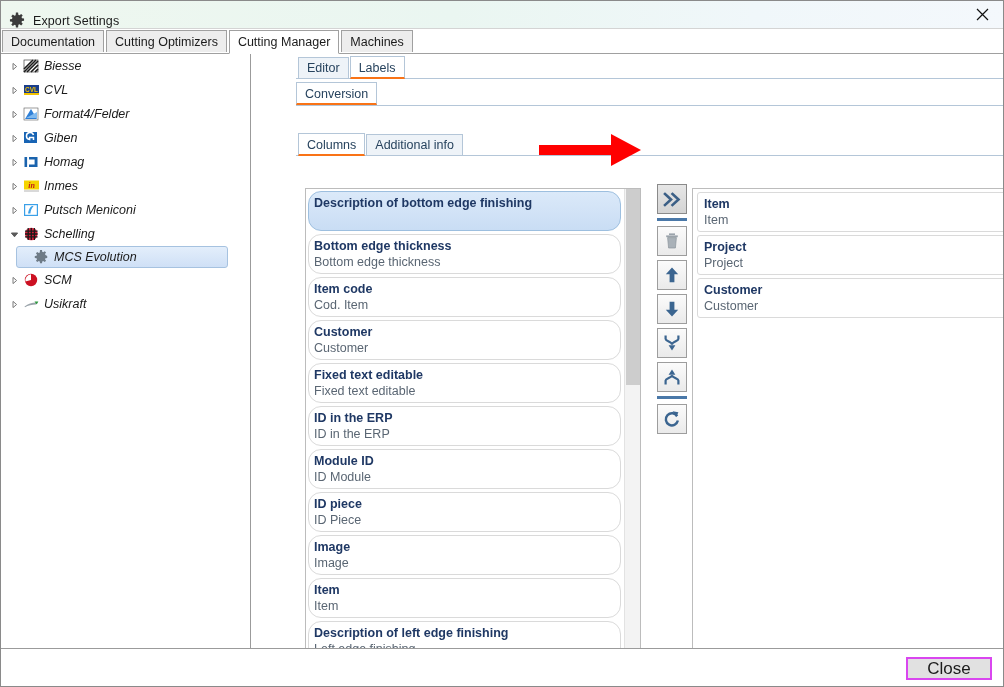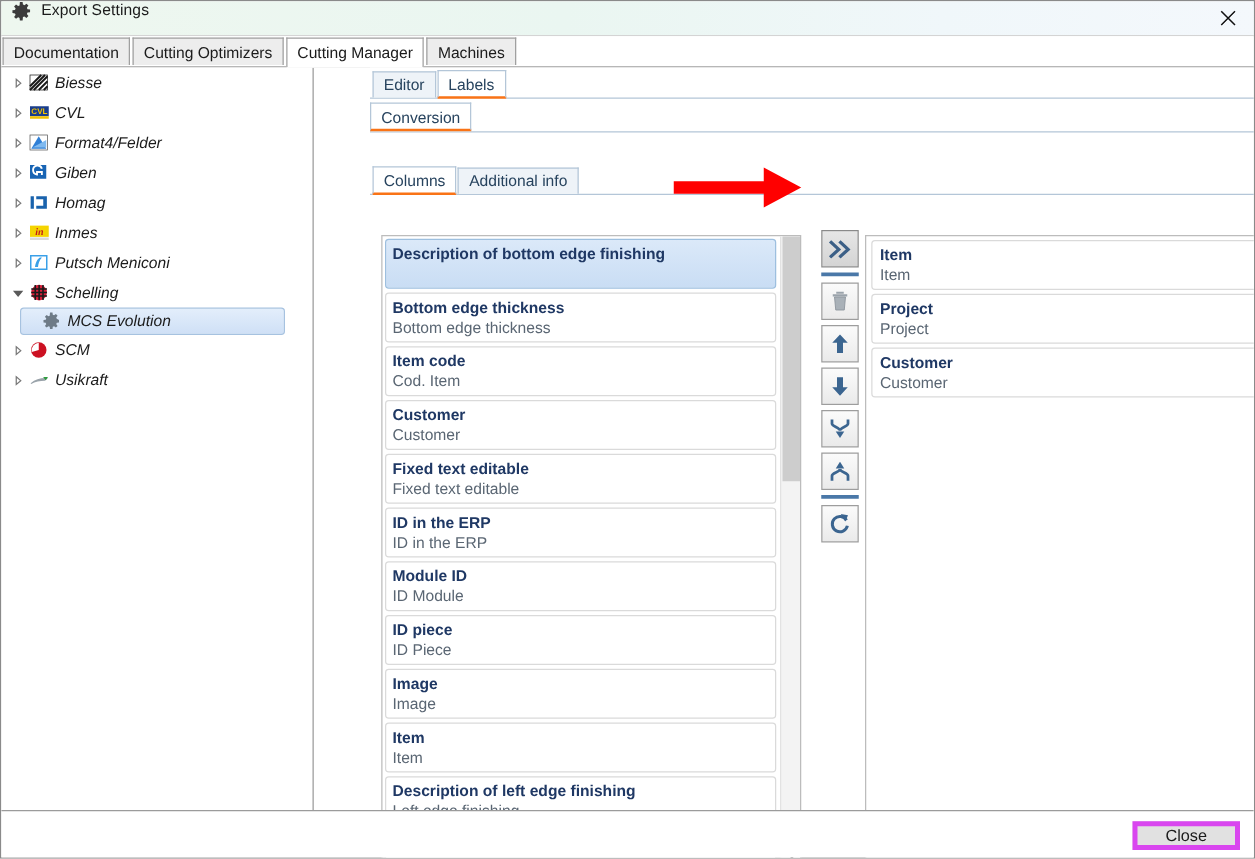--- a/index.html
+++ b/index.html
@@ -23,21 +23,21 @@
 
   
   .titlebar {
     position: absolute;
     left: 0; top: 0;
     width: 1004px;
     height: 27px;
     background: linear-gradient(to right, #eef7ef 0%, #eaf6f1 45%, #f0f7fa 75%, #f4f8fc 100%);
     border-bottom: 1px solid #d4d4d4;
     display: flex;
-    align-items: flex-start;
+    align-items: flex-end;
   }
   .title-gear {
     margin-left: 8px;
     width: 16px; height: 16px;
     display: block;
   }
   .title-text {
     margin-left: 8px;
     font-size: 12.5px;
     color: #1b1b1b;
@@ -222,21 +222,21 @@
     left: 0; top: 0;
     width: 318px;
     padding: 2px 0 0 2px;
     box-sizing: border-box;
   }
   .colitem {
     width: 313px;
     height: 40px;
     margin-bottom: 3px;
     border: 1px solid #dadada;
-    border-radius: 3px;
+    border-radius: 13px;
     background: #ffffff;
     box-sizing: border-box;
     padding: 4px 0 0 5px;
     overflow: hidden;
   }
   .colitem.selected {
     background: linear-gradient(to bottom, #dbe9f9 0%, #c9ddf4 100%);
     border: 1px solid #9dbfdf;
   }
   .colitem .t1 {
@@ -350,22 +350,22 @@
     background: #ffffff;
     border-top: 1px solid #9b9b9b;
     box-sizing: border-box;
   }
   .closebtn {
     position: absolute;
     right: 11px; top: 8px;
     width: 86px;
     height: 23px;
     background: #e1e1e1;
-    border: 4px solid #d946ef;
-    font-size: 13px;
+    border: 2px solid #d946ef;
+    font-size: 17px;
     color: #1b1b1b;
     display: flex; align-items: center; justify-content: center;
     box-sizing: border-box;
     font-family: "Liberation Sans", sans-serif;
   }
 
   
   .annot {
     position: absolute;
     left: 536px; top: 128px;

